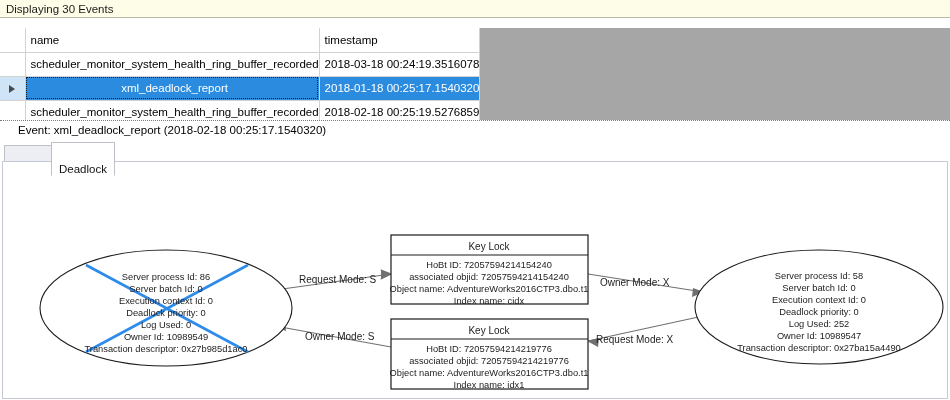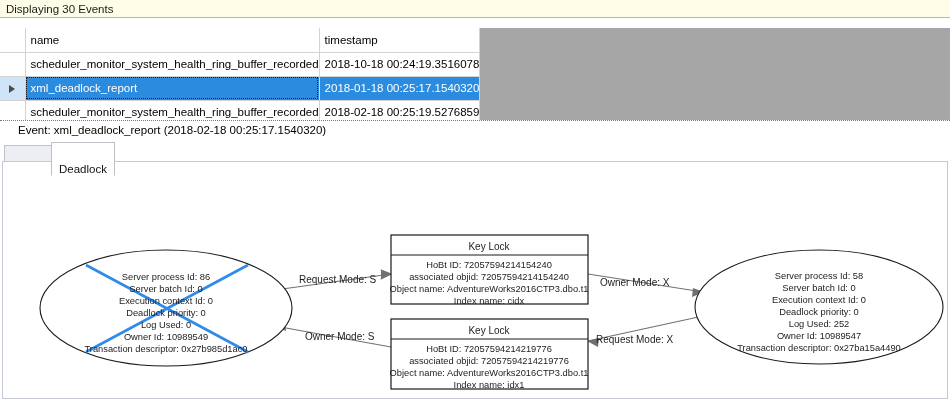--- a/index.html
+++ b/index.html
@@ -48,21 +48,21 @@
   table.grid thead td{background:#fff;color:#000;}
   tr.row-selected td{background:#2a8bdf;color:#fff;}
   tr.row-selected td.col-sel{background:#cfe4f7;}
   td.col-sel .arrow{
     display:inline-block;width:0;height:0;
     border-left:6px solid #4a4a4a;
     border-top:4px solid transparent;
     border-bottom:4px solid transparent;
     vertical-align:middle;
   }
-  tr.row-selected td.cell-focus{outline:1px dotted #1a1a1a;outline-offset:-2px;}
+  tr.row-selected td.cell-focus{outline:1px dotted #1a1a1a;outline-offset:-2px;text-align:center;}
   
   #event-title{
     position:absolute;left:0;top:120px;width:950px;height:19px;line-height:19px;
     padding-left:18px;box-sizing:border-box;
     background:#fff;font-size:11.5px;
     border-top:1px dotted #7a7a7a;
   }
   #tabstrip{
     position:absolute;left:0;top:140px;width:950px;height:22px;
     background:#fff;
@@ -108,21 +108,21 @@
         <tr>
           <td class="col-sel"></td>
           <td class="col-name">name</td>
           <td class="col-ts">timestamp</td>
         </tr>
       </thead>
       <tbody>
         <tr>
           <td class="col-sel"></td>
           <td class="col-name">scheduler_monitor_system_health_ring_buffer_recorded</td>
-          <td class="col-ts">2018-10-18 00:24:19.3516078</td>
+          <td class="col-ts">2018-03-18 00:24:19.3516078</td>
         </tr>
         <tr class="row-selected">
           <td class="col-sel">
             <span class="arrow"></span>
           </td>
           <td class="col-name cell-focus">xml_deadlock_report</td>
           <td class="col-ts">2018-01-18 00:25:17.1540320</td>
         </tr>
         <tr>
           <td class="col-sel"></td>

